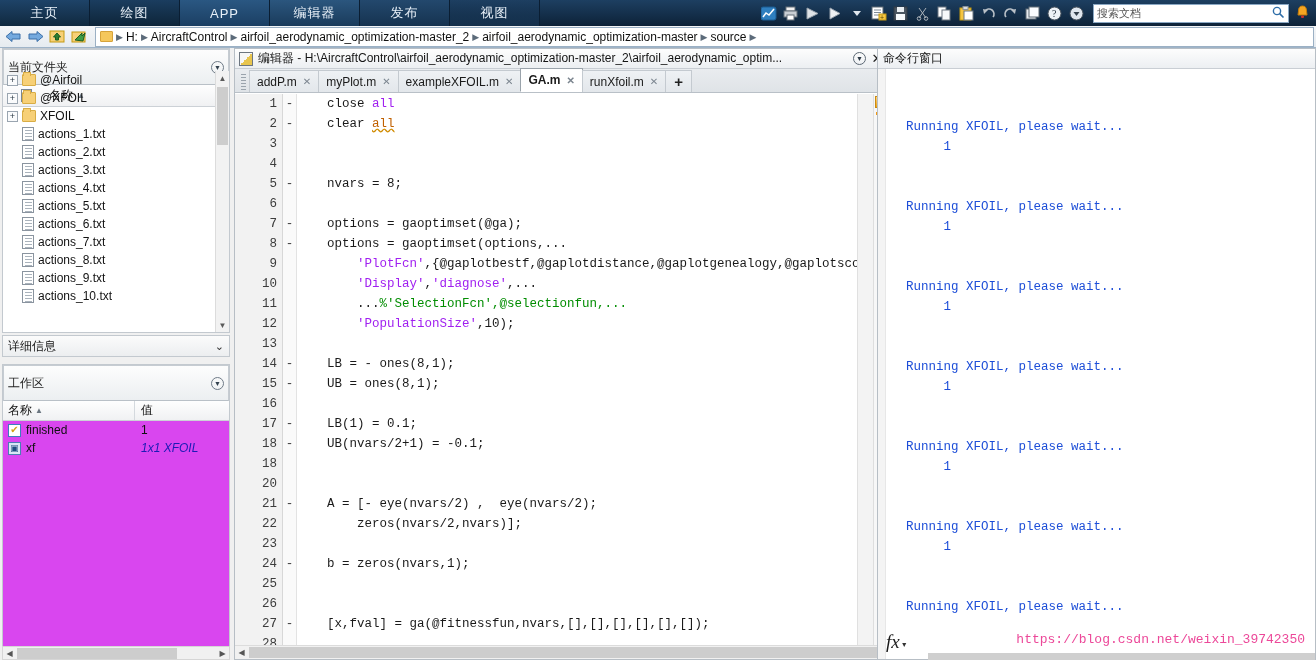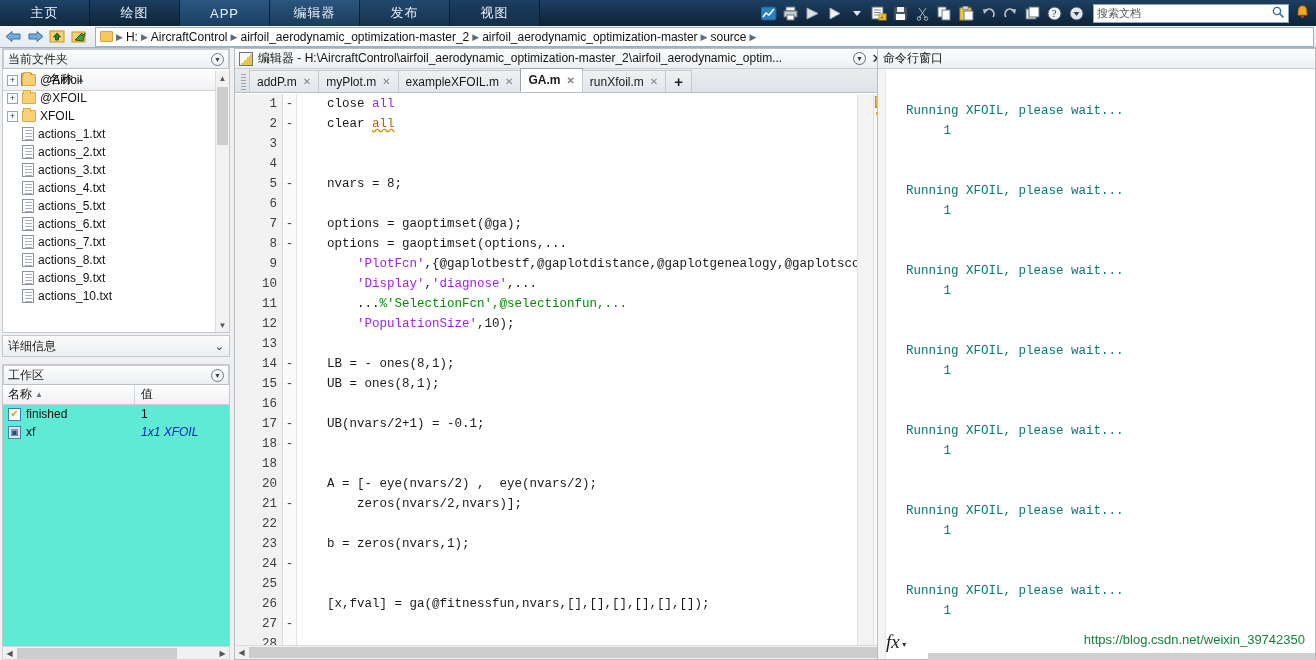--- a/index.html
+++ b/index.html
@@ -80,21 +80,21 @@
     position: absolute; top: 48px; left: 0; width: 1316px; height: 612px;
     background: #f0f0f0;
   }
 
   
   .leftcol {
     position: absolute; left: 0; top: 0; width: 232px; height: 612px;
     background: #f0f0f0;
   }
   .panel-head {
-    height: 20px; background: linear-gradient(180deg,#fdfdfd 0%, #eceff1 100%);
+    height: 36px; background: linear-gradient(180deg,#fdfdfd 0%, #eceff1 100%);
     border: 1px solid #c6ccd2; border-bottom: 1px solid #b9c0c7;
     display: flex; align-items: center; padding: 0 4px;
     font-size: 12px; color: #1d1d1d;
   }
   .panel-head .ptitle { flex: 1; }
   .panel-head .pmenu {
     width: 13px; height: 13px; border-radius: 50%;
     border: 1px solid #6f7b87; display:flex; align-items:center;
     justify-content:center; font-size:7px; color:#33424f;
   }
@@ -170,21 +170,21 @@
     background: linear-gradient(180deg,#fbfbfb,#eceef0);
     border: 1px solid #c3c9cf;
     display: flex; align-items: center; padding: 0 5px;
     font-size: 12px; color: #161616;
   }
   .details-panel .dt { flex: 1; }
   .chev { font-size: 11px; color: #333; }
 
   .ws-panel {
     position: absolute; left: 2px; top: 316px; width: 228px; height: 294px;
-    background: #5eead4; border: 1px solid #c3c9cf;
+    background: #d946ef; border: 1px solid #c3c9cf;
   }
   .ws-colhdr {
     height: 20px; display: flex; align-items: center;
     background: linear-gradient(180deg,#fefefe,#f0f1f3);
     border-bottom: 1px solid #ccd1d6; font-size: 12px; color: #111;
   }
   .ws-colhdr .wc1 { width: 132px; padding-left: 5px; display:flex; align-items:center; gap:3px;
                     border-right: 1px solid #d4d9de; height:100%; }
   .ws-colhdr .wc2 { flex: 1; padding-left: 6px; }
   .wsrow { height: 18px; display: flex; align-items: center; font-size: 12px; }
@@ -306,37 +306,37 @@
     background:#fff; border: 1px solid #b7bec5;
   }
   .cmd-head {
     height: 20px; background: linear-gradient(180deg,#fdfdfd,#eceff2);
     border-bottom: 1px solid #c9ced4;
     display:flex; align-items:center; padding: 0 5px;
     font-size: 12px; color: #141414;
   }
   .cmd-body {
     position:absolute; top:20px; left:0; right:0; bottom: 40px;
-    padding-left: 28px; padding-top: 12px; overflow:hidden;
-    font-family:"Liberation Mono", monospace; font-size: 12.5px; color:#0f766e;
+    padding-left: 28px; padding-top: 28px; overflow:hidden;
+    font-family:"Liberation Mono", monospace; font-size: 12.5px; color:#1d4ed8;
   }
   .cmd-left-strip {
     position:absolute; left:0; top:20px; width:8px; bottom:0;
     background: #f4f4f4; border-right: 1px solid #e7e7e7;
   }
   .cmdline { height: 20px; line-height: 20px; white-space: pre; }
   .fxprompt {
     position:absolute; left: 8px; bottom: 6px; width: 26px; height: 22px;
     font-family: "Liberation Serif", serif; font-style: italic;
     font-size: 19px; color: #1a1a1a; display:flex; align-items:center;
   }
   .fxarrow { font-size: 7px; font-style: normal; margin-left:1px; margin-top:6px; color:#333; }
   .watermark {
     position:absolute; right: 10px; bottom: 12px;
-    font-size: 13px; color: #15803d; font-family:Liberation Sans, sans-serif;
+    font-size: 13px; color: #ec4899; font-family:Liberation Mono, monospace;
     white-space:nowrap;
   }
   .cmd-bottom-bar {
     position:absolute; left:50px; right:0; bottom:-4px; height: 10px; background:#cfcfcf;
   }
 </style>
 </head>
 <body>
 
 <div id="app">
@@ -757,20 +757,21 @@
             <div class="cline"><span>    options = gaoptimset(@ga);</span></div>
             <div class="cline"><span>    options = gaoptimset(options,...</span></div>
             <div class="cline"><span>        </span><span class="str">'PlotFcn'</span><span>,{@gaplotbestf,@gaplotdistance,@gaplotgenealogy,@gaplotscorediversi</span></div>
             <div class="cline"><span>        </span><span class="str">'Display'</span><span>,</span><span class="str">'diagnose'</span><span>,...</span></div>
             <div class="cline"><span>        ...</span><span class="cmt">%'SelectionFcn',@selectionfun,...</span></div>
             <div class="cline"><span>        </span><span class="str">'PopulationSize'</span><span>,10);</span></div>
             <div class="cline">&nbsp;</div>
             <div class="cline"><span>    LB = - ones(8,1);</span></div>
             <div class="cline"><span>    UB = ones(8,1);</span></div>
             <div class="cline">&nbsp;</div>
+            <div class="cline"><span>    LB(1) = 0.1;</span></div>
             <div class="cline"><span>    UB(nvars/2+1) = -0.1;</span></div>
             <div class="cline">&nbsp;</div>
             <div class="cline">&nbsp;</div>
             <div class="cline"><span>    A = [- </span><span>eye</span><span>(nvars/2) ,  eye(nvars/2);</span></div>
             <div class="cline"><span>        zeros(nvars/2,nvars)];</span></div>
             <div class="cline">&nbsp;</div>
             <div class="cline"><span>    b = zeros(nvars,1);</span></div>
             <div class="cline">&nbsp;</div>
             <div class="cline">&nbsp;</div>
             <div class="cline"><span>    [x,fval] = ga(@fitnessfun,nvars,[],[],[],[],[],[]);</span></div>

